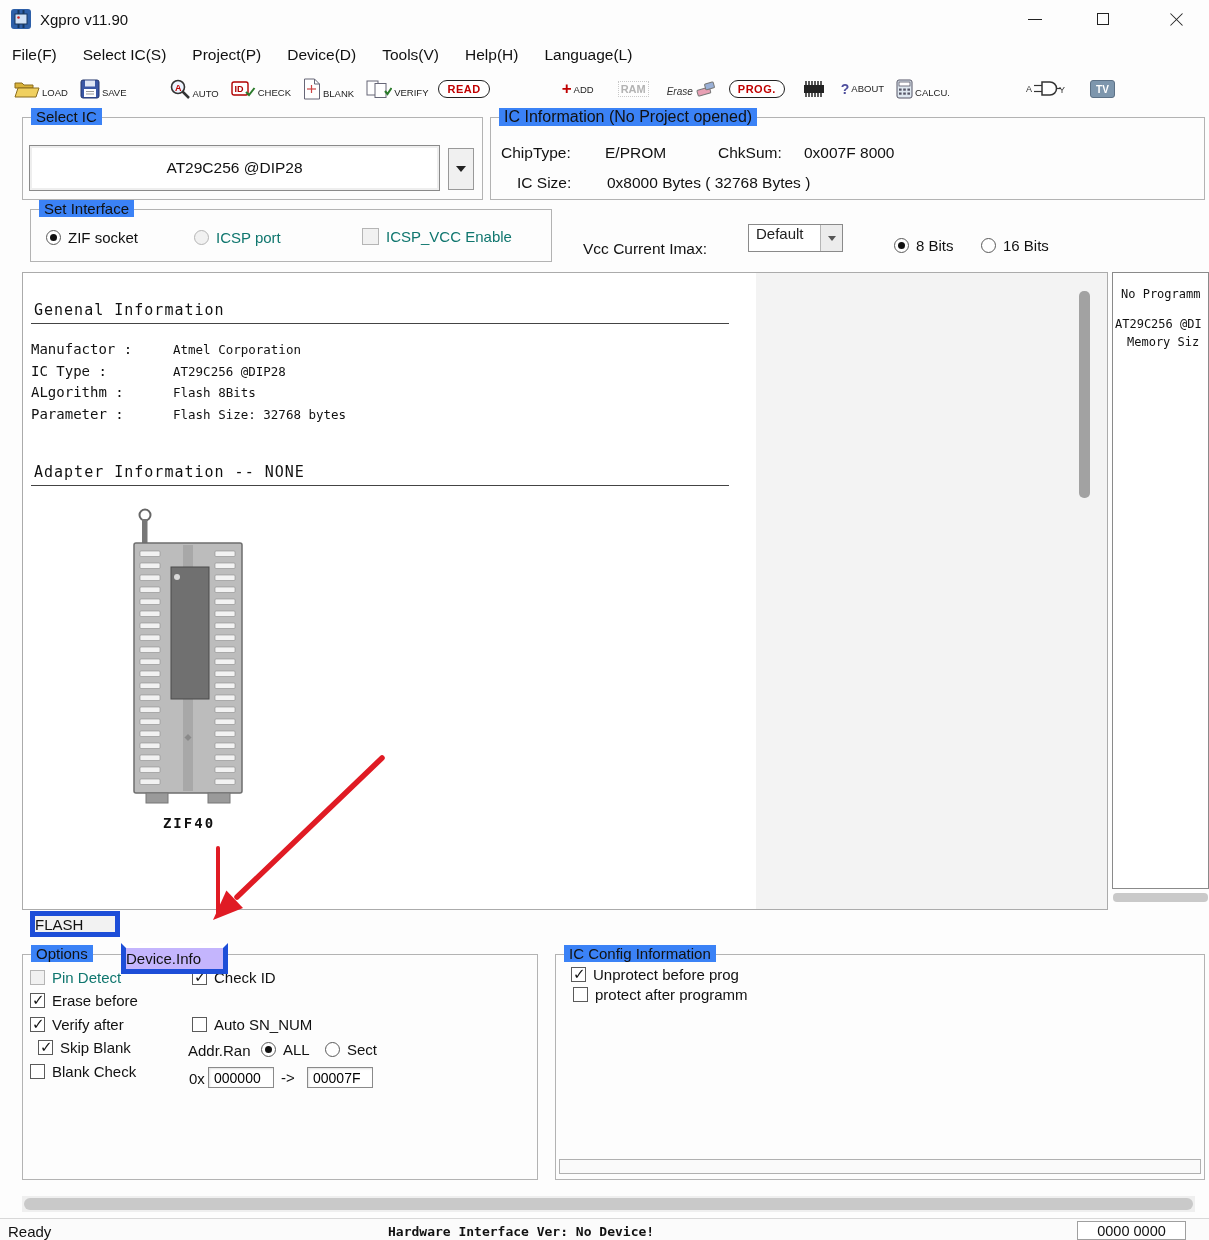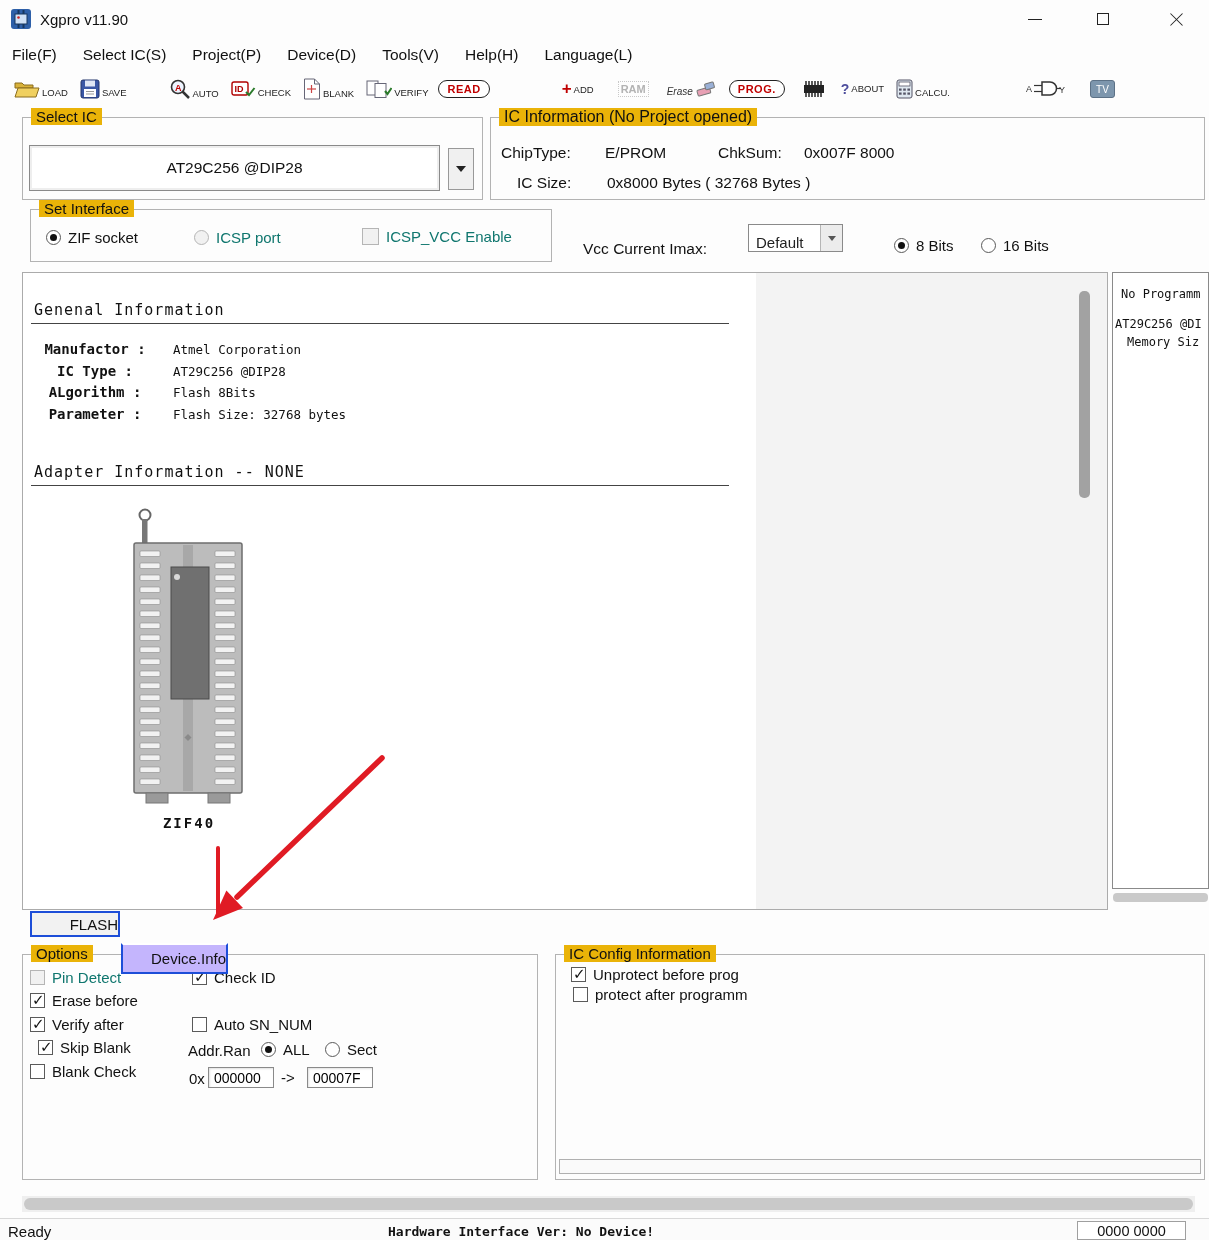--- a/index.html
+++ b/index.html
@@ -26,31 +26,31 @@
 
   
   .toolbar{position:absolute;left:0;top:72px;width:1209px;height:34px;display:flex;align-items:center;padding-left:14px;background:#fdfdfd}
   .tool{display:flex;align-items:flex-end;gap:2px;cursor:default}
   .tool .tlabel{font-size:9.5px;color:#222;line-height:1;padding-bottom:2px}
   .oval{border:1.6px solid #222;border-radius:11px;padding:2px 8px;color:#c00000;font-weight:bold;font-size:11px;letter-spacing:.5px;background:#fff}
   .plus{color:#c00000;font-weight:bold;font-size:17px;line-height:14px}
   .ram-txt{color:#b3b3b3;font-weight:bold;font-size:11px;border:1px dotted #c9c9c9;padding:1px 2px}
   .erase-lbl{font-size:10px;font-style:italic;color:#333}
   .qmark{color:#4d4d9c;font-weight:bold;font-size:14px;line-height:12px}
-  .tv-icon{width:25px;height:18px;background:#7d96ad;border:1px solid #5c7186;border-radius:3px;color:#fff;font-weight:normal;font-size:10px;display:flex;align-items:center;justify-content:center}
+  .tv-icon{width:25px;height:18px;background:#7d96ad;border:1px solid #5c7186;border-radius:3px;color:#fff;font-weight:bold;font-size:10px;display:flex;align-items:center;justify-content:center}
 
   
   .groupbox{position:absolute;border:1px solid #b3b3b3}
-  .groupbox>.legend{position:absolute;top:-10px;left:8px;background:#eab308;padding:0 5px;font-size:15px;white-space:nowrap}
+  .groupbox>.legend{position:absolute;top:-10px;left:8px;background:#3b82f6;padding:0 5px;font-size:15px;white-space:nowrap}
 
   
   .combo-main{position:absolute;border:1px solid #8a8a8a;background:#fff;display:flex;align-items:center;justify-content:center;font-size:15.5px;box-shadow:inset 0 0 0 2px #eee}
   .combo-btn{position:absolute;border:1px solid #999;background:#f0f0f0;display:flex;align-items:center;justify-content:center}
   .tri-down{width:0;height:0;border-left:5px solid transparent;border-right:5px solid transparent;border-top:6px solid #222}
-  .dropdown{position:absolute;border:1px solid #8a8a8a;background:#fff;display:flex;align-items:flex-end}
+  .dropdown{position:absolute;border:1px solid #8a8a8a;background:#fff;display:flex;align-items:flex-start}
   .dropdown .dval{flex:1;padding-left:7px;font-size:15px;color:#222}
   .dropdown .dbtn{width:22px;align-self:stretch;border-left:1px solid #b5b5b5;background:#ececec;display:flex;align-items:center;justify-content:center}
 
   
   .check,.radiorow{position:absolute;display:flex;align-items:center;gap:7px;font-size:15px;cursor:default;white-space:nowrap}
   .cbox{width:15px;height:15px;border:1px solid #5a5a5a;background:#fff;position:relative;flex:none}
   .cbox.checked::after{content:"\2713";position:absolute;left:1px;top:-3px;font-size:15px;font-weight:bold;color:#111;font-family:"DejaVu Sans",sans-serif}
   .rbox{width:15px;height:15px;border:1px solid #5a5a5a;border-radius:50%;background:#fff;position:relative;flex:none}
   .rbox.checked::after{content:"";position:absolute;left:3px;top:3px;width:7px;height:7px;border-radius:50%;background:#111}
   .check.disabled .lbl,.radiorow.disabled .lbl{color:#0f766e}
@@ -58,26 +58,26 @@
 
   
   .edit{position:absolute;border:1px solid #8a8a8a;background:#fff;font-size:14px;padding:0 5px;box-shadow:inset 1px 1px 2px rgba(0,0,0,.12);font-family:"Liberation Sans",sans-serif}
 
   
   .main-panel{position:absolute;left:22px;top:272px;width:1086px;height:638px;border:1px solid #ababab;background:#f3f3f3}
   .white-area{position:absolute;left:0;top:0;width:733px;height:636px;background:#fff}
   .vscroll-thumb{position:absolute;left:1056px;top:18px;width:11px;height:207px;background:#a2a2a2;border-radius:5px}
   .hrline{position:absolute;border-top:1px solid #444}
   .info-grid{position:absolute;left:8px;top:66px;display:grid;grid-template-columns:128px auto;row-gap:1px;align-items:baseline}
-  .info-grid .flabel{text-align:center;font-weight:bold;font-size:14px;line-height:20.5px}
+  .info-grid .flabel{text-align:left;font-weight:normal;font-size:14px;line-height:20.5px}
   .info-grid .fvalue{padding-left:14px;font-size:12.5px}
   .panel-h{font-weight:normal;font-size:15px;letter-spacing:1px}
 
   
-  .tab{position:absolute;border:2px solid #1d4ed8;display:flex;align-items:center;justify-content:flex-end;font-size:15px;cursor:default}
+  .tab{position:absolute;border:5px solid #1d4ed8;display:flex;align-items:center;justify-content:flex-start;font-size:15px;cursor:default}
   .tab-flash{left:30px;top:911px;width:90px;height:26px;background:#f2f2f2}
   .tab-device{left:121px;top:943px;width:107px;height:31px;background:#c4b5fd;border-top-color:#fff;z-index:3}
 
   
   .right-listbox{position:absolute;left:1112px;top:272px;width:97px;height:617px;border:1px solid #8a8a8a;background:#fff;font-size:12px;overflow:hidden}
   .right-listbox div{position:absolute;white-space:nowrap}
   .right-hscroll{position:absolute;left:1113px;top:893px;width:95px;height:9px;background:#c9c9c9;border-radius:4px}
 
   
   .bottom-scroll{position:absolute;left:22px;top:1196px;width:1173px;height:16px;background:#efefef}

